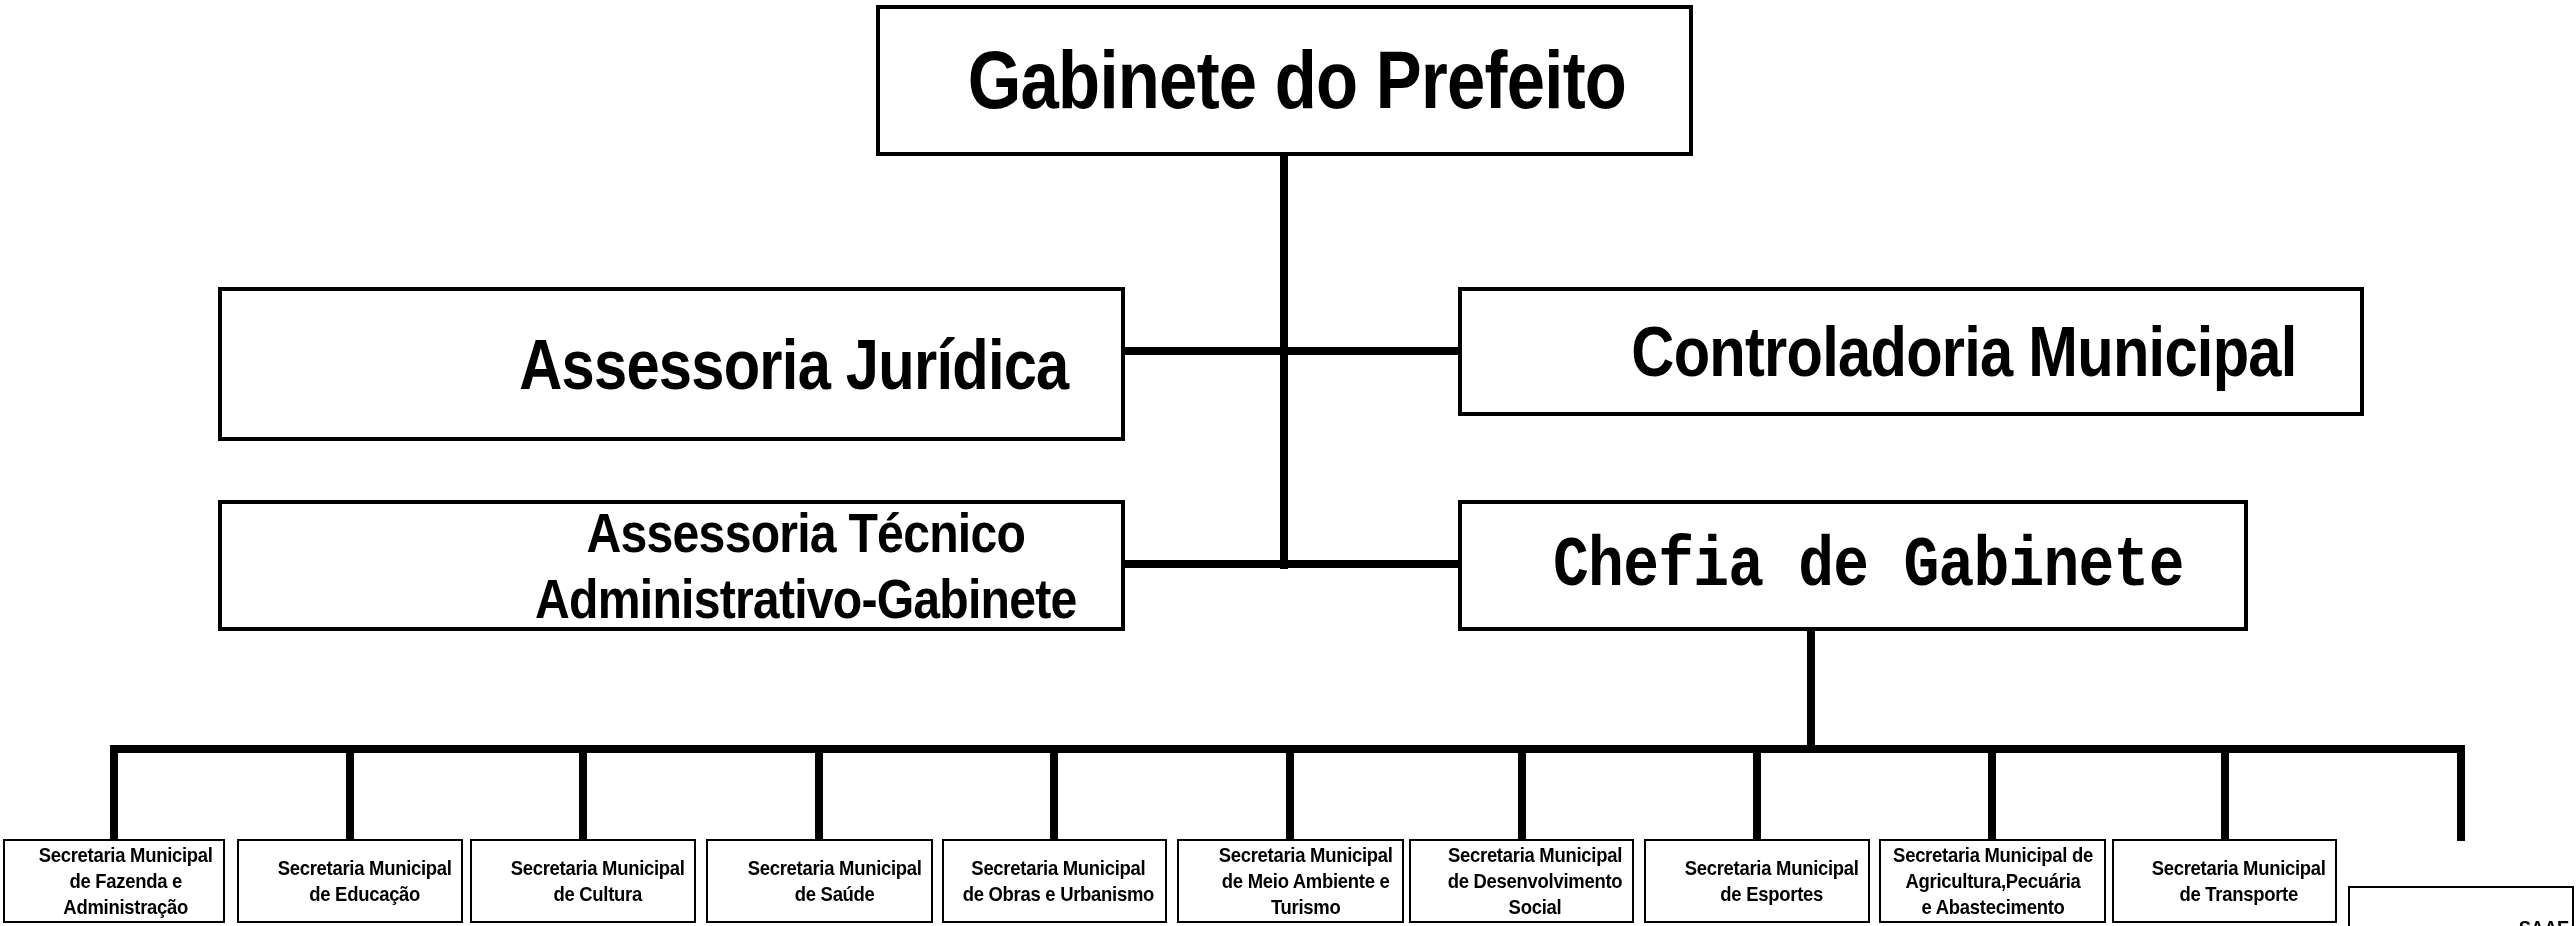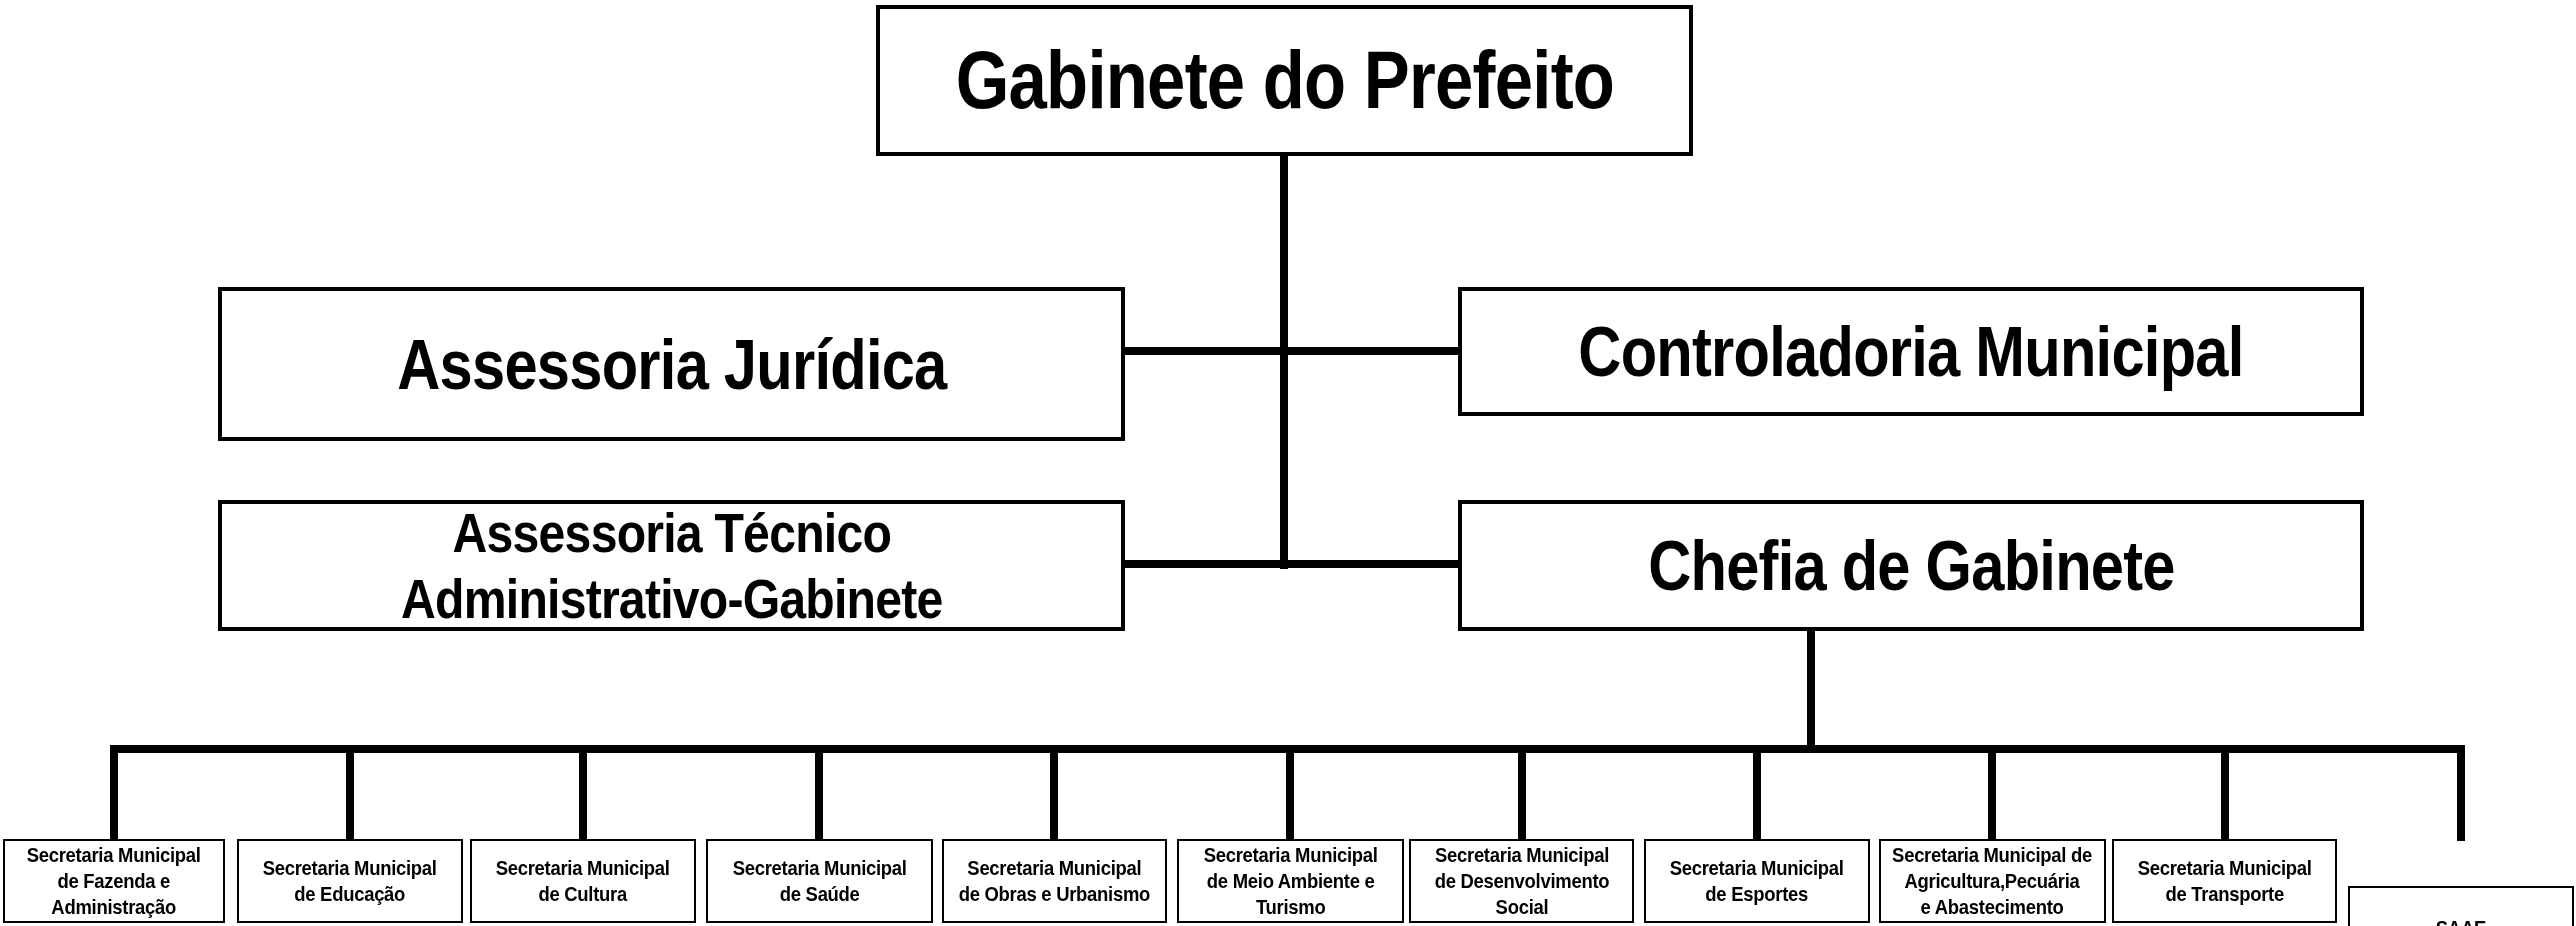--- a/index.html
+++ b/index.html
@@ -16,21 +16,21 @@
     color: #000000;
     overflow: hidden;
   }
   .node {
     position: absolute;
     background: #ffffff;
     border: 4.7px solid #000000;
     box-sizing: border-box;
     display: flex;
     align-items: center;
-    justify-content: center;
+    justify-content: flex-end;
     z-index: 2;
   }
   .node .label {
     display: block;
     text-align: center;
     white-space: pre;
     font-weight: 700;
     letter-spacing: -0.9px;
   }
   
@@ -88,21 +88,21 @@
     <span class="label">Assessoria Jurídica</span>
   </div>
   <div class="node l3small" style="left:218px; top:500px; width:907px; height:131px;">
     <span class="label">Assessoria Técnico
 Administrativo-Gabinete</span>
   </div>
 
   <div class="node l2" style="left:1458px; top:287px; width:906px; height:129px;">
     <span class="label">Controladoria Municipal</span>
   </div>
-  <div class="node l2" style="left:1458px; top:500px; width:906px; height:131px;">
+  <div class="node l2" style="left:1458px; top:500px; width:790px; height:131px;font-family:Liberation Mono, monospace;">
     <span class="label">Chefia de Gabinete</span>
   </div>
 
   <div class="node sec" style="left:2.8px; width:222px;">
     <span class="label">Secretaria Municipal
 de Fazenda e
 Administração</span>
   </div>
   <div class="node sec" style="left:237px; width:226px;">
     <span class="label">Secretaria Municipal

